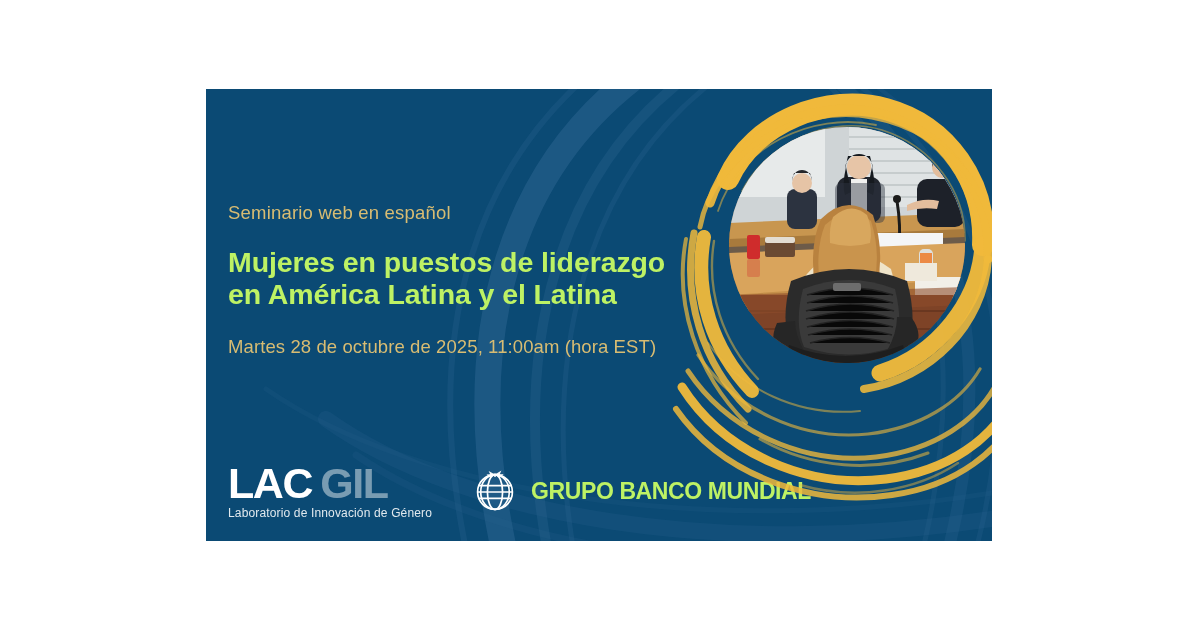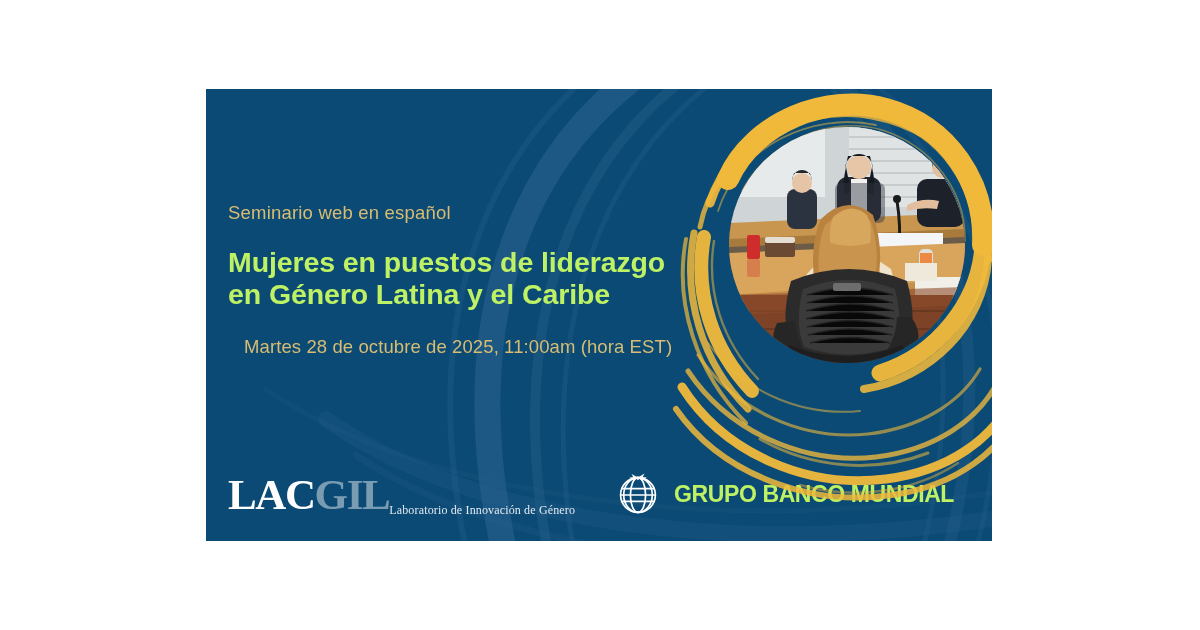--- a/index.html
+++ b/index.html
@@ -63,51 +63,50 @@
     font-weight: bold;
     color: #bef264;
     margin: 0 0 26px 0;
     letter-spacing: -0.1px;
   }
   .headline .l2 { display: block; }
   .datetime {
     font-size: 18.5px;
     line-height: 22px;
     color: #D8BC72;
-    margin: 16px;
+    margin: 0;
     font-weight: 400;
     letter-spacing: 0.1px;
   }
 
   
   .logos {
     position: absolute;
     left: 22px;
     bottom: 22px;
     display: flex;
     align-items: center;
     gap: 38px;
   }
 
   
   .lacgil {
     display: flex;
-    flex-direction: row;
-    align-items: flex-end;
-    font-family: Liberation Serif, serif;
+    flex-direction: column;
+    align-items: flex-start;
   }
   .lacgil-word {
     font-size: 43px;
     line-height: 43px;
     font-weight: bold;
     letter-spacing: -1.4px;
     display: flex;
   }
   .lacgil-word .lac { color: #ffffff; }
-  .lacgil-word .gil { color: #ffffff; opacity: 0.45; }
+  .lacgil-word .gil { color: #ffffff; opacity: 0.45; margin-left: 8px; }
   .lacgil-tag {
     font-size: 12px;
     line-height: 12px;
     color: #ffffff;
     opacity: 0.88;
     letter-spacing: 0.15px;
     margin-top: 2px;
     white-space: nowrap;
   }
 
@@ -180,21 +179,21 @@
           <path d="M 150 366 C 290 462 540 496 786 462" stroke-width="7" opacity="0.18"></path>
           <path d="M 60 300 C 210 404 500 450 786 404" stroke-width="5" opacity="0.16"></path>
         </g>
       </svg>
     </div>
 
     <div class="copy">
       <p class="eyebrow">Seminario web en español</p>
       <h1 class="headline">
         <span class="l1">Mujeres en puestos de liderazgo</span>
-        <span class="l2">en Género Latina y el Caribe</span>
+        <span class="l2">en América Latina y el Latina</span>
       </h1>
       <p class="datetime">Martes 28 de octubre de 2025, 11:00am (hora EST)</p>
     </div>
 
     <div class="logos">
 
       <div class="lacgil">
         <div class="lacgil-word">
           <span class="lac">LAC</span>
             <span class="gil">GIL</span>

